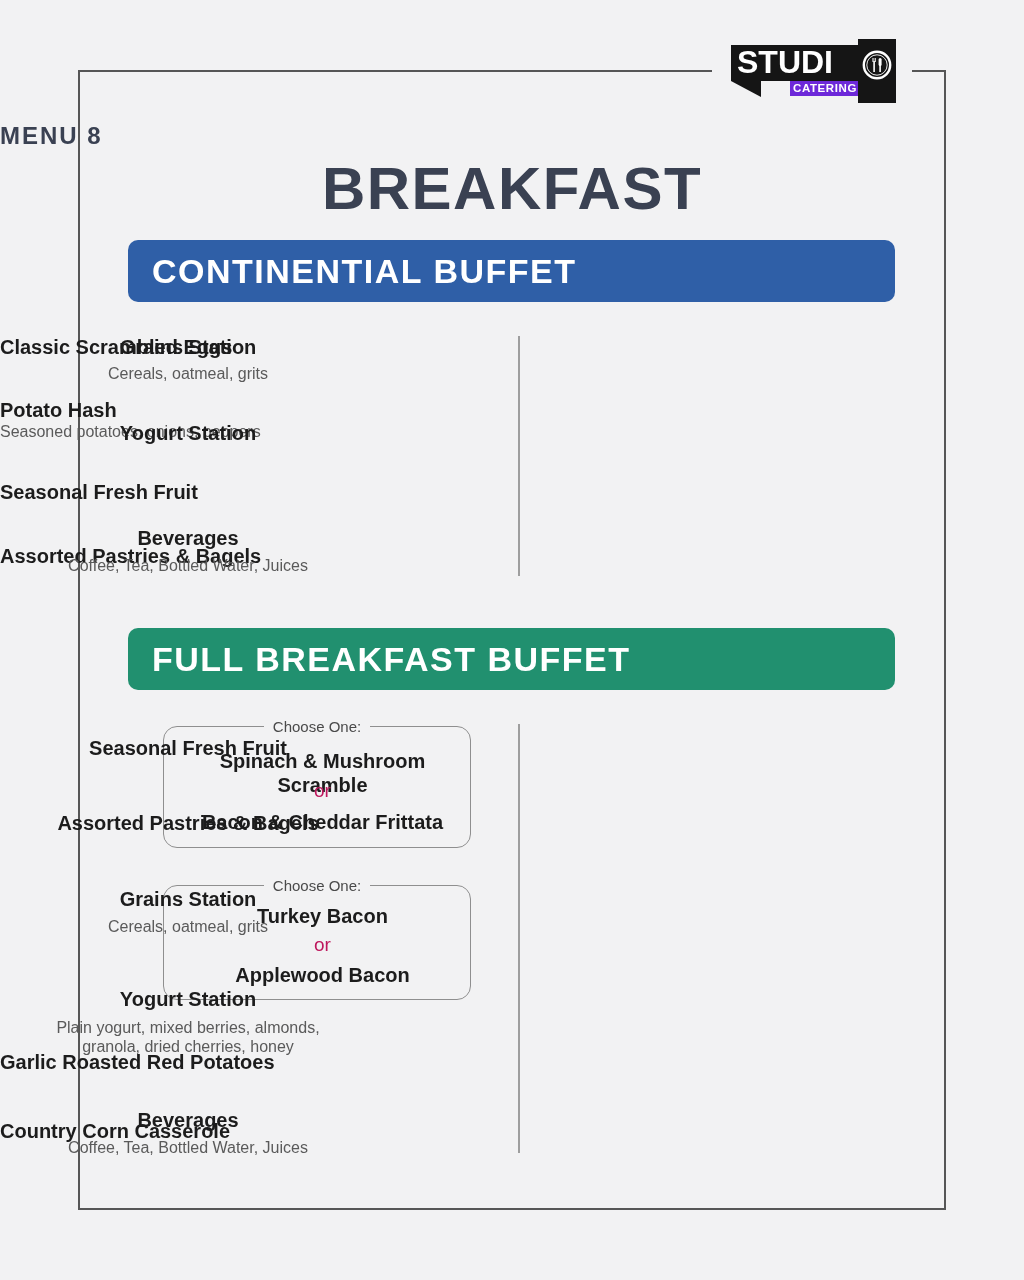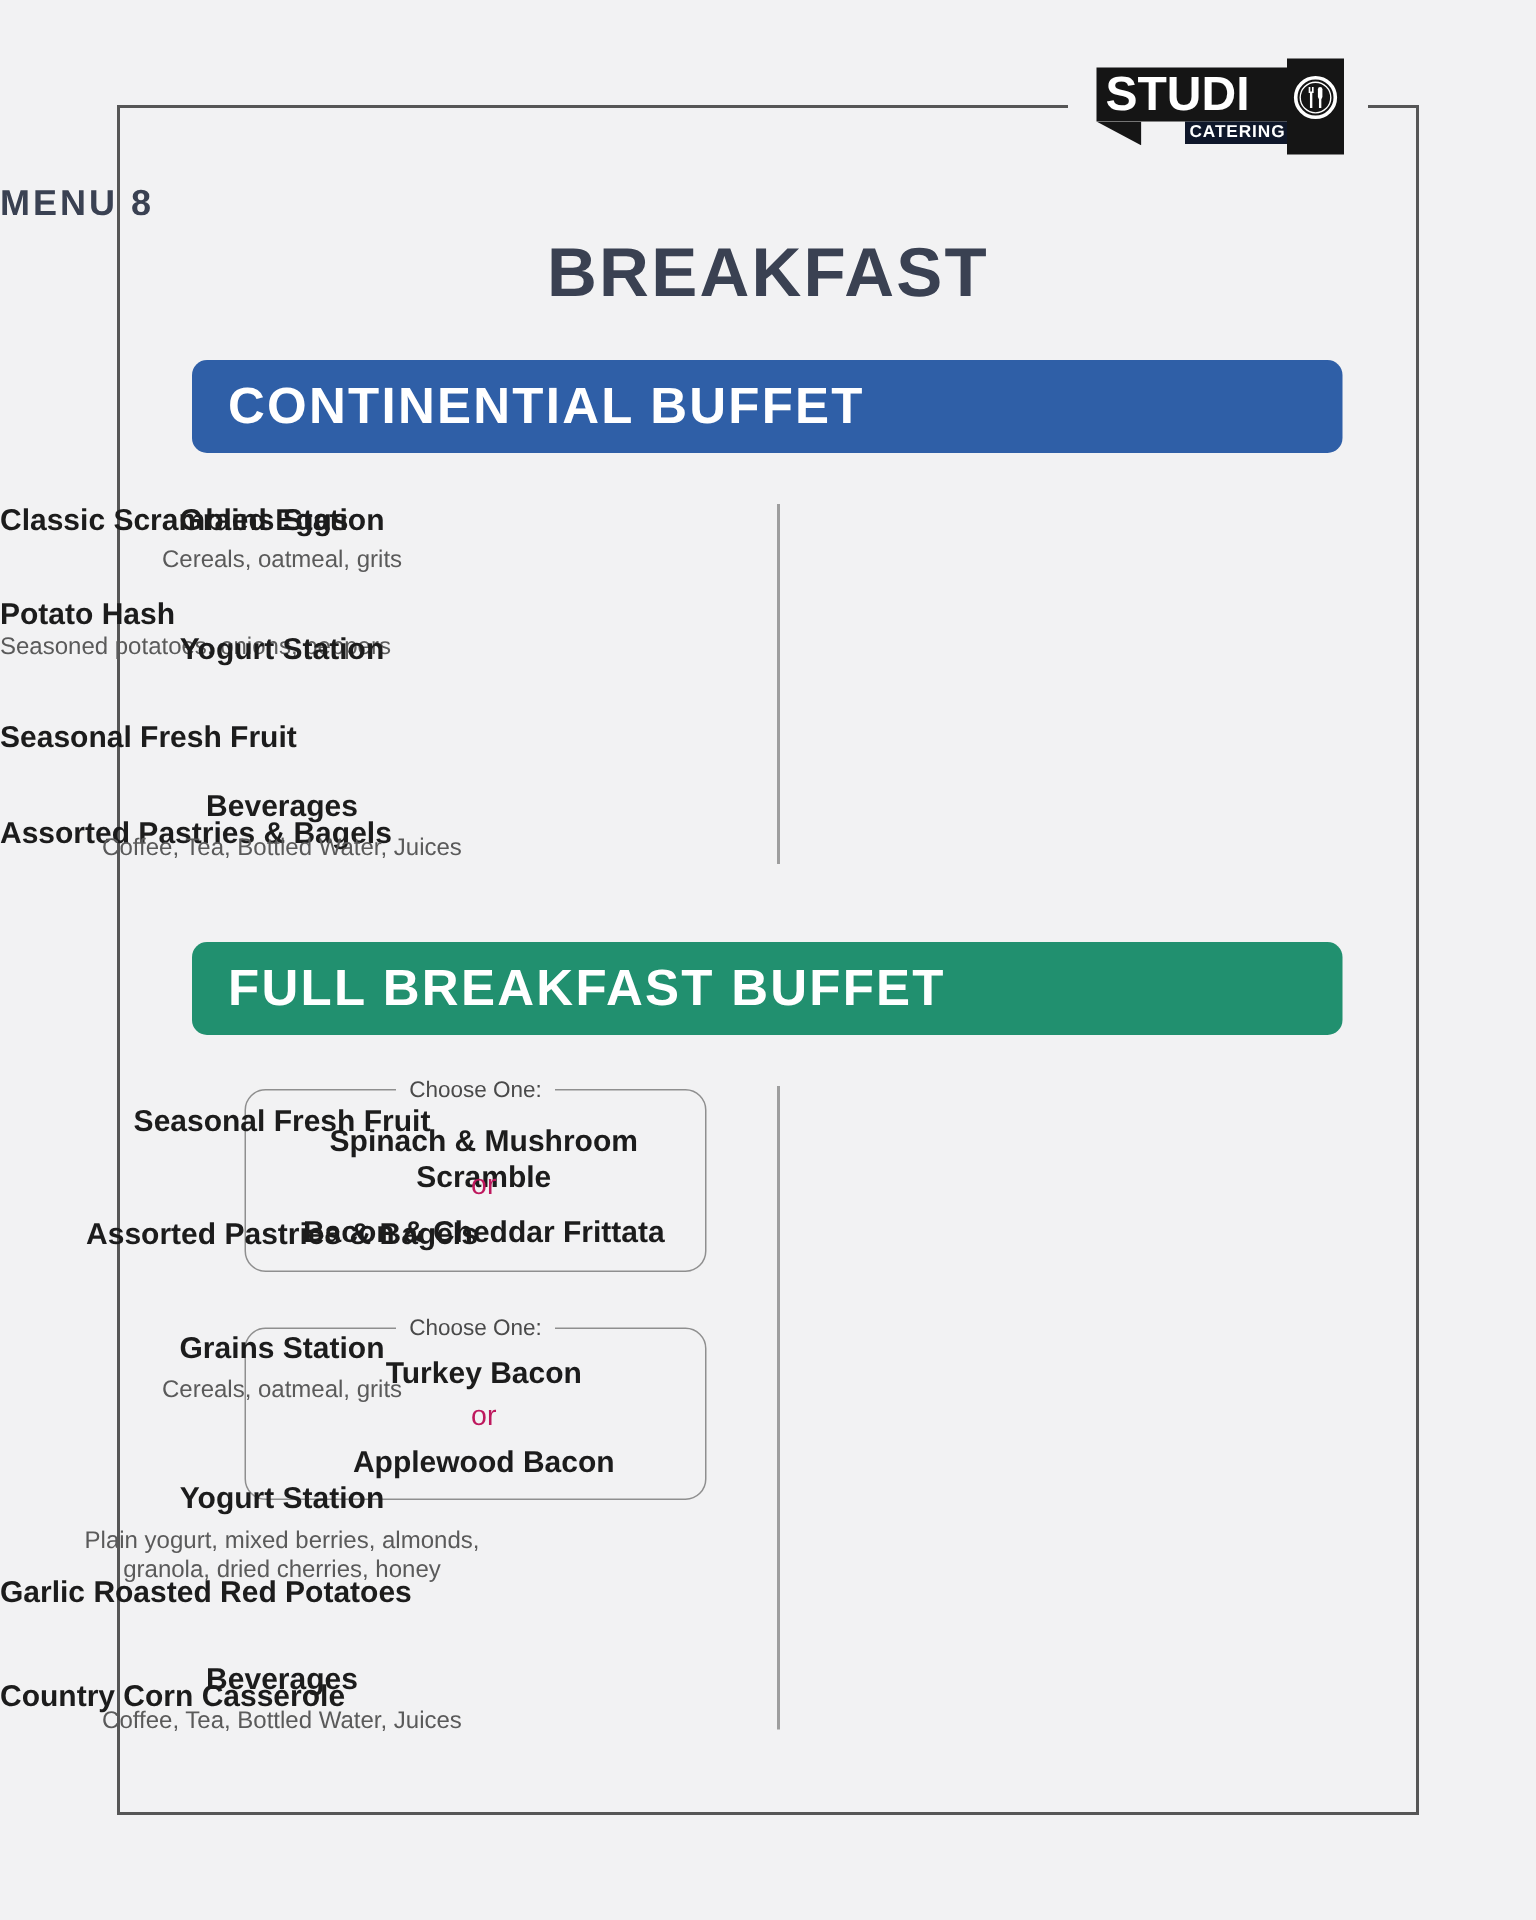--- a/index.html
+++ b/index.html
@@ -17,33 +17,33 @@
   .logo { position:absolute; left:712px; top:30px; width:200px; height:78px; background:#f2f2f3; }
   .lg-main {
     position:absolute; left:19px; top:15px; width:127px; height:36px; background:#151515;
     color:#fff; font-weight:900; font-size:32px; line-height:35px; padding-left:6px; letter-spacing:0;
   }
   .lg-tail {
     position:absolute; left:19px; top:51px; width:30px; height:16px; background:#151515;
     clip-path:polygon(0 0, 100% 0, 100% 100%);
   }
   .lg-cat {
-    position:absolute; left:78px; top:51px; width:70px; height:15px; background:#0f172a;
+    position:absolute; left:78px; top:51px; width:70px; height:15px; background:#6d28d9;
     color:#fff; font-weight:900; font-size:11.5px; line-height:15px; text-align:center; letter-spacing:0.6px;
   }
   .lg-right { position:absolute; left:146px; top:9px; width:38px; height:64px; background:#151515; }
   .lg-plate { position:absolute; left:3px; top:10px; }
   
   .menu-num {
     position:absolute; left:0; right:0; top:122px; text-align:left;
     font-size:24px; font-weight:800; letter-spacing:2px; color:#3a4152;
   }
   .big-title {
     position:absolute; left:0; right:0; top:154px; text-align:center;
-    font-size:46px; font-weight:800; letter-spacing:1.5px; color:#3a4152;
+    font-size:60px; font-weight:800; letter-spacing:1.5px; color:#3a4152;
   }
   
   .banner {
     position:absolute; left:128px; width:767px; height:62px; border-radius:10px;
     color:#fff; font-weight:800; font-size:34px; letter-spacing:1.5px;
     display:flex; align-items:center; padding-left:24px;
   }
   .banner-1 { top:240px; }
   .banner-2 { top:628px; }
   

